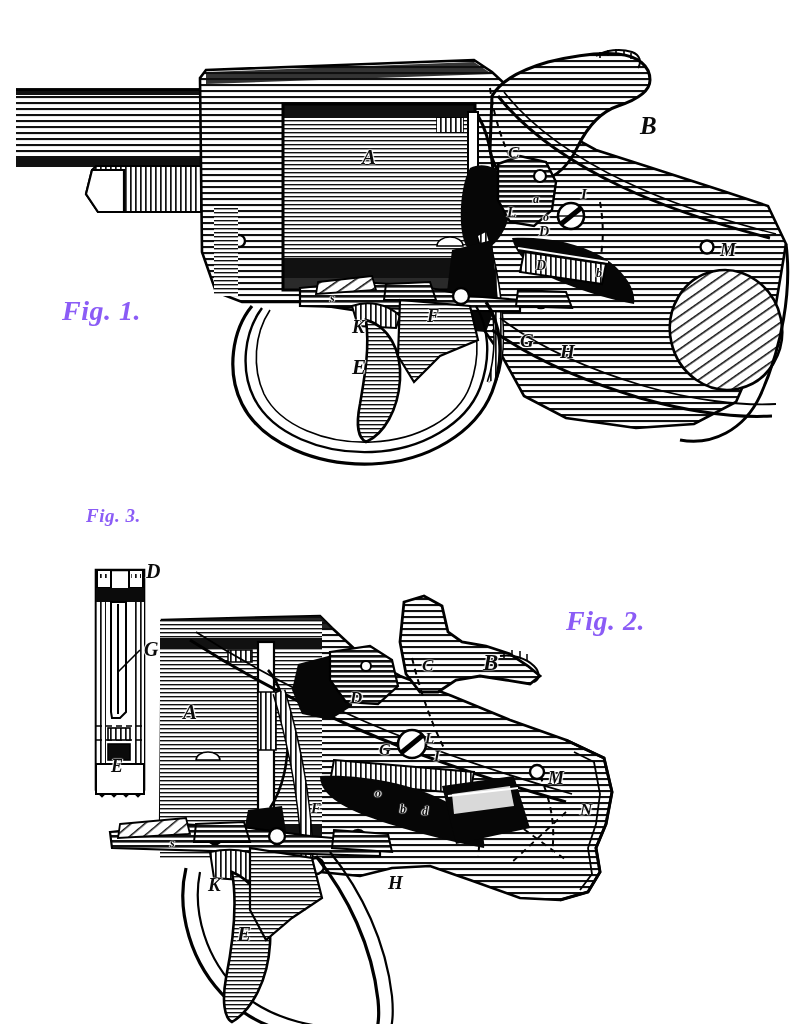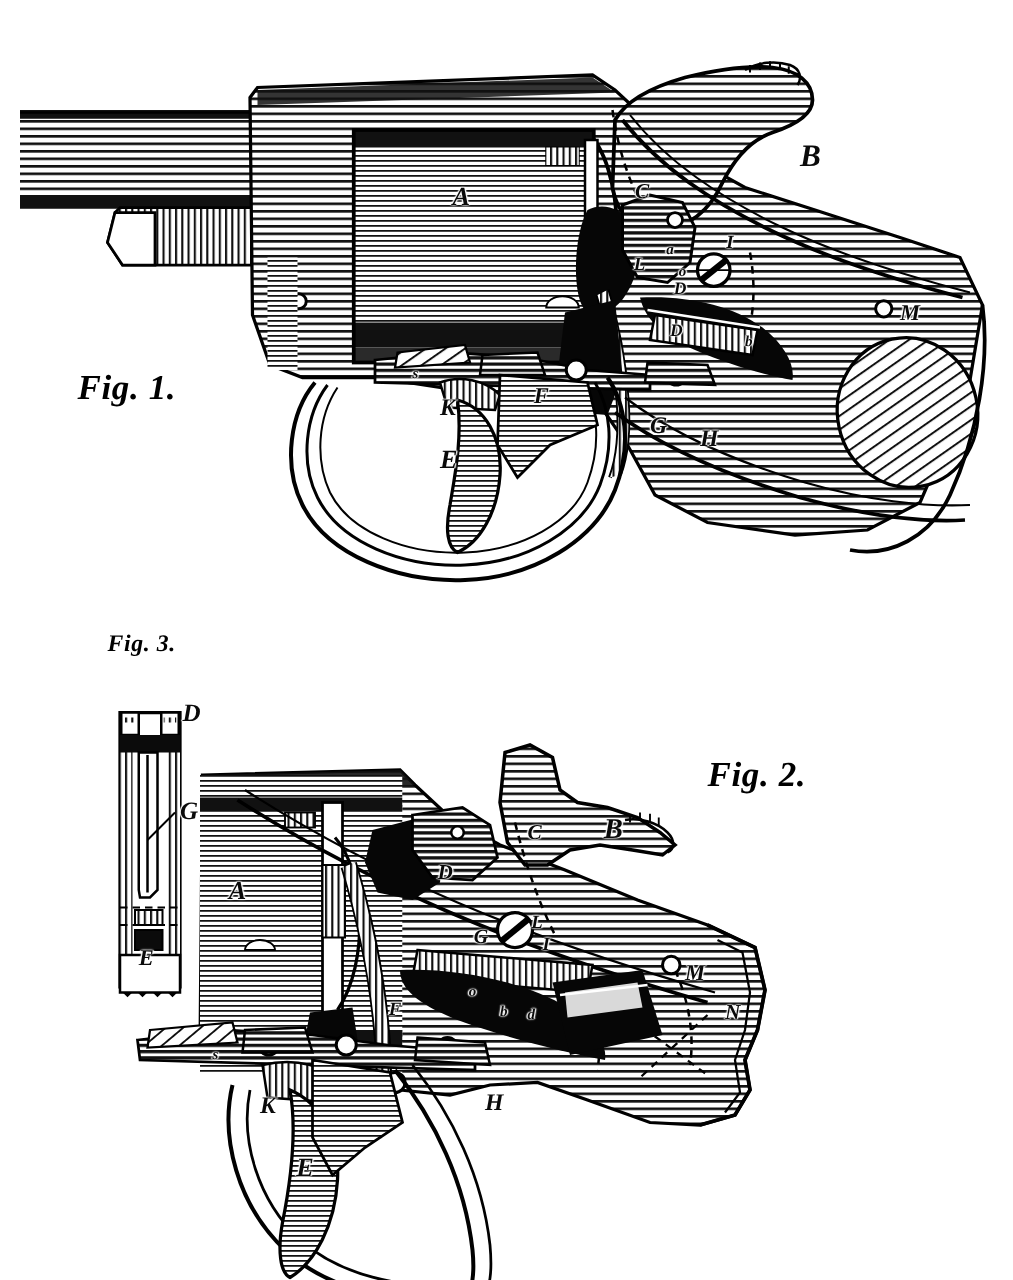--- a/index.html
+++ b/index.html
@@ -18,21 +18,21 @@
   #sheet {
     position: absolute;
     inset: 0;
     background: #ffffff;
   }
   .fig-caption {
     position: absolute;
     font-family: "Liberation Serif", "DejaVu Serif", serif;
     font-style: italic;
     font-weight: bold;
-    color: #000000;
+    color: #8b5cf6;
     letter-spacing: 0.5px;
     white-space: nowrap;
     user-select: none;
   }
   .ref-label {
     position: absolute;
     font-family: "Liberation Serif", "DejaVu Serif", serif;
     font-style: italic;
     font-weight: bold;
     color: #0a0a0a;

